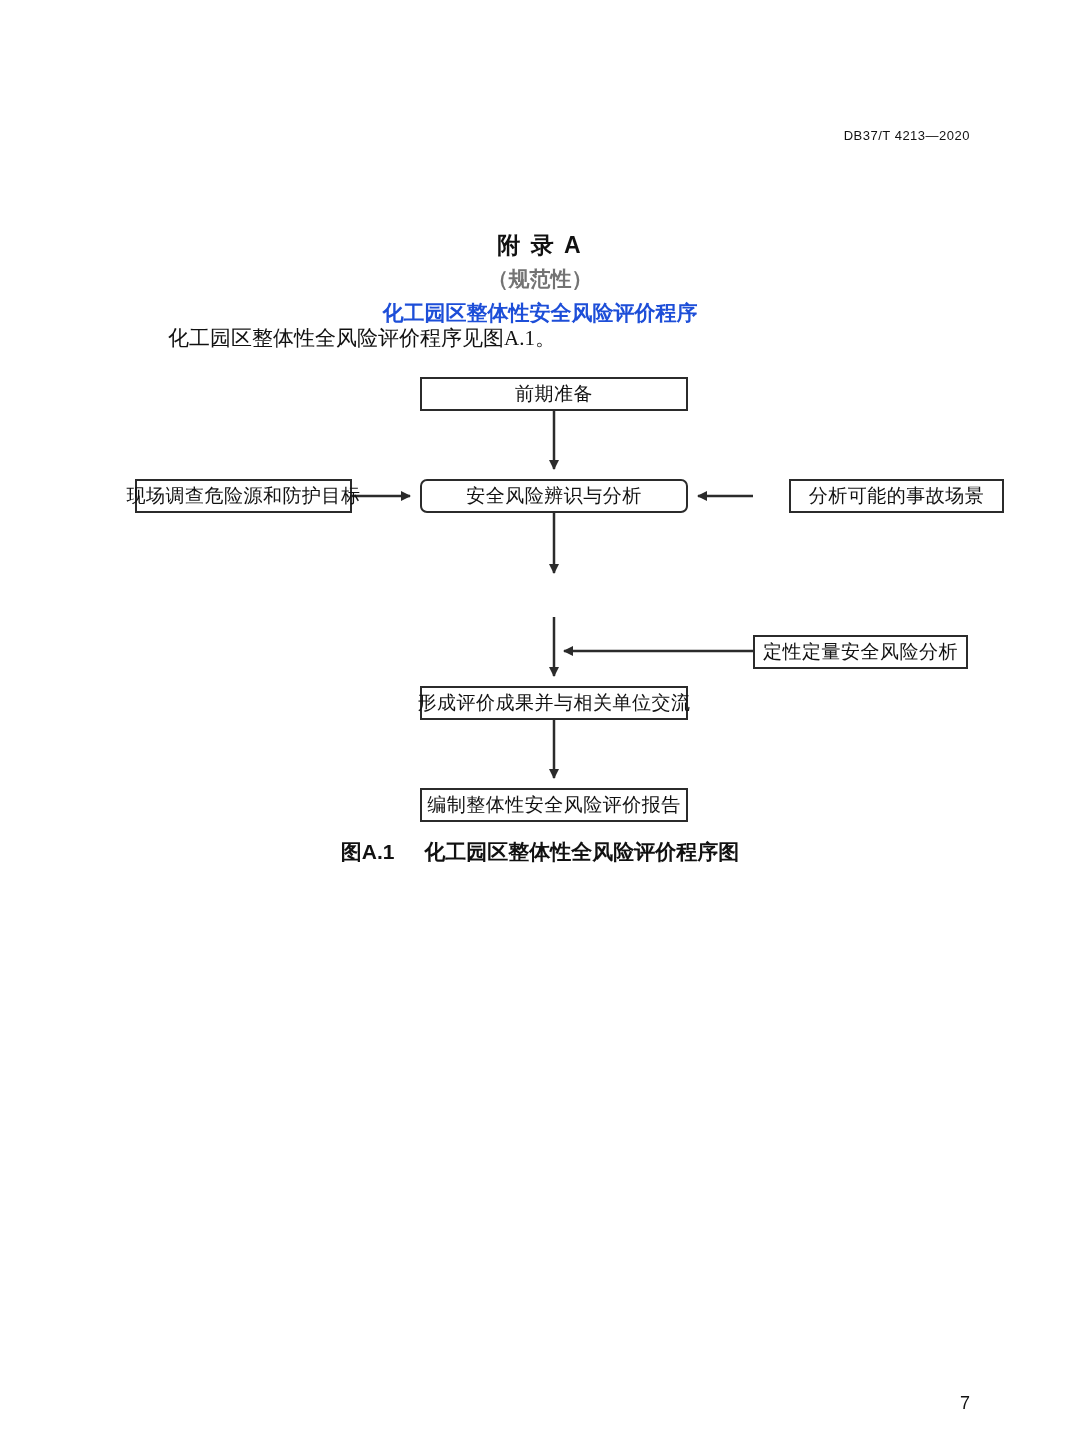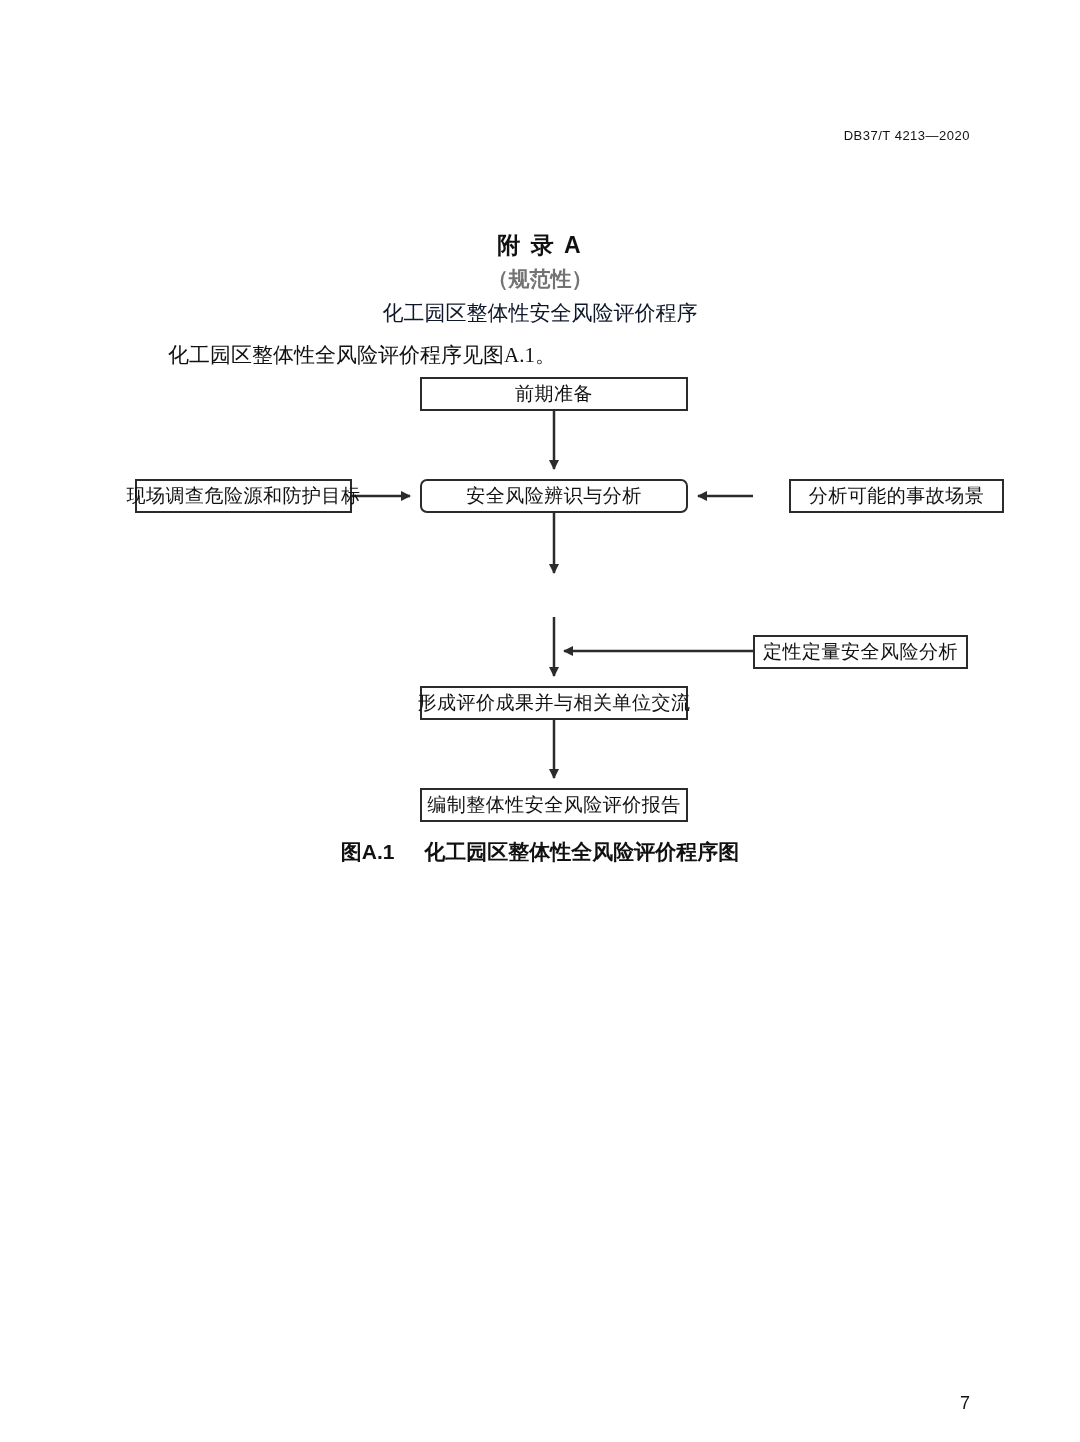--- a/index.html
+++ b/index.html
@@ -50,29 +50,29 @@
   .annex-kind {
     font-family: "Liberation Sans", "DejaVu Sans", sans-serif;
     font-size: 21px;
     font-weight: bold;
     line-height: 34px;
     color: #737373;
   }
   .annex-subject {
     font-family: "Liberation Sans", "DejaVu Sans", sans-serif;
     font-size: 21px;
-    font-weight: normal;
+    font-weight: bold;
     line-height: 34px;
-    color: #0f172a;
+    color: #1d4ed8;
   }
 
   
   .intro-line {
     position: absolute;
-    top: 341px;
+    top: 324px;
     left: 168px;
     font-family: "Liberation Serif", "DejaVu Serif", serif;
     font-size: 21px;
     color: #111;
     white-space: nowrap;
   }
 
   
   #flowchart {
     position: absolute;

